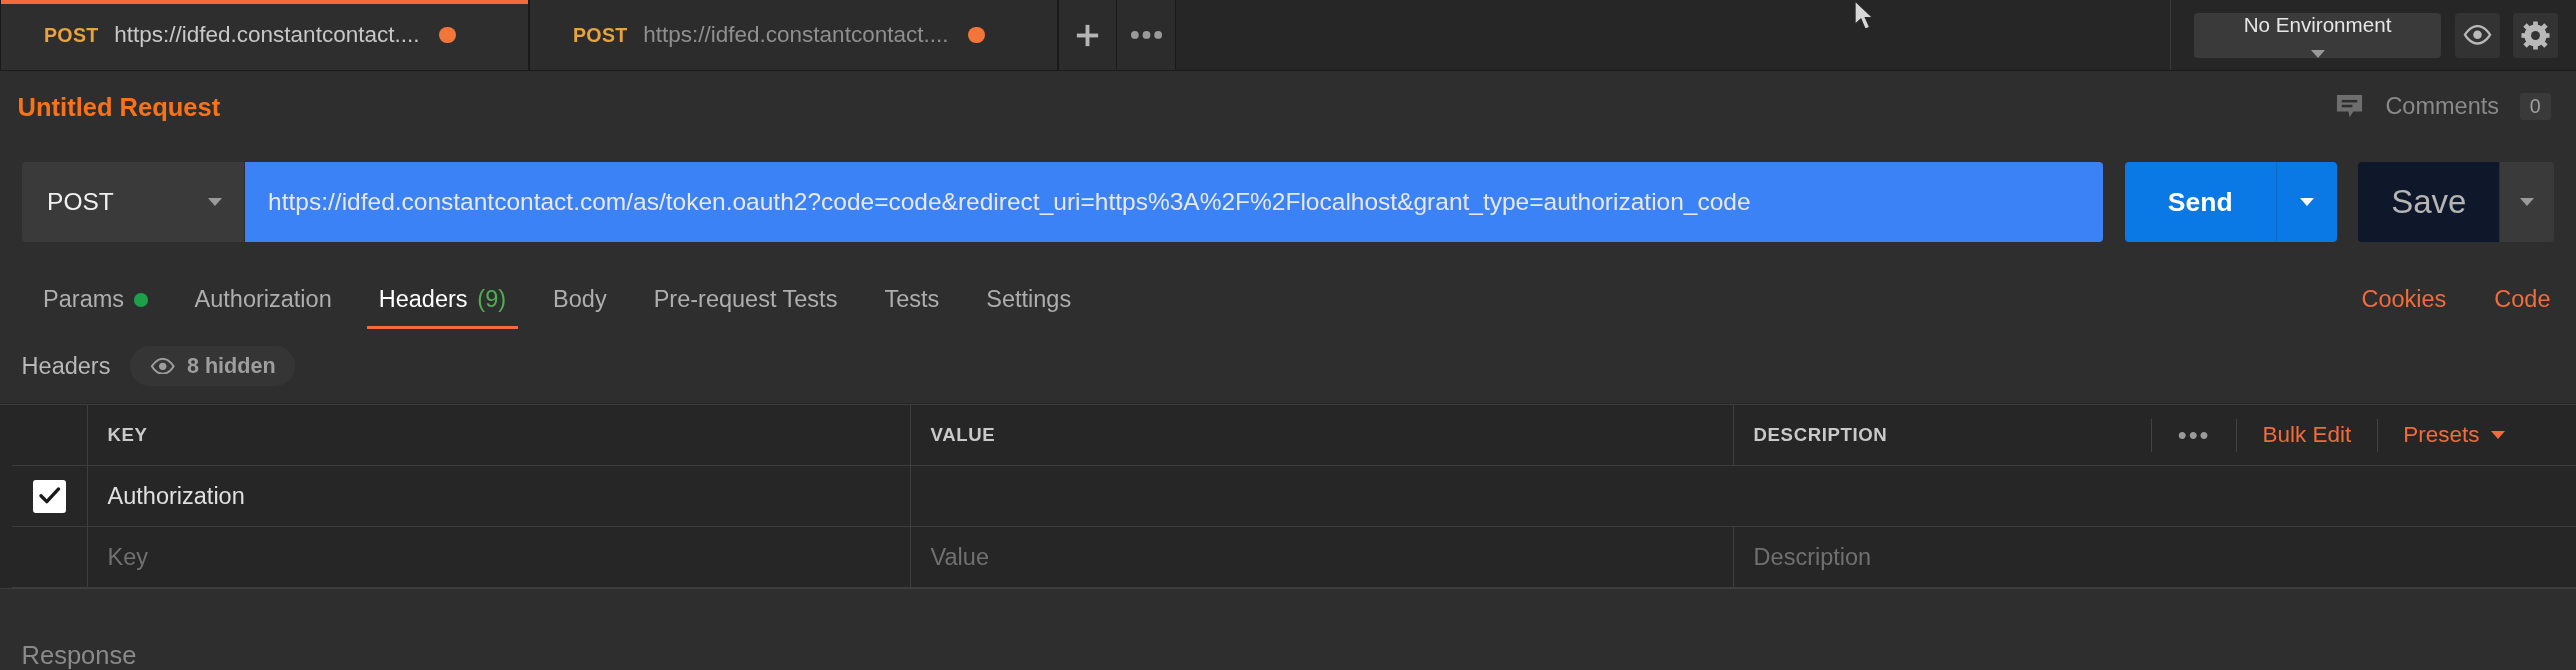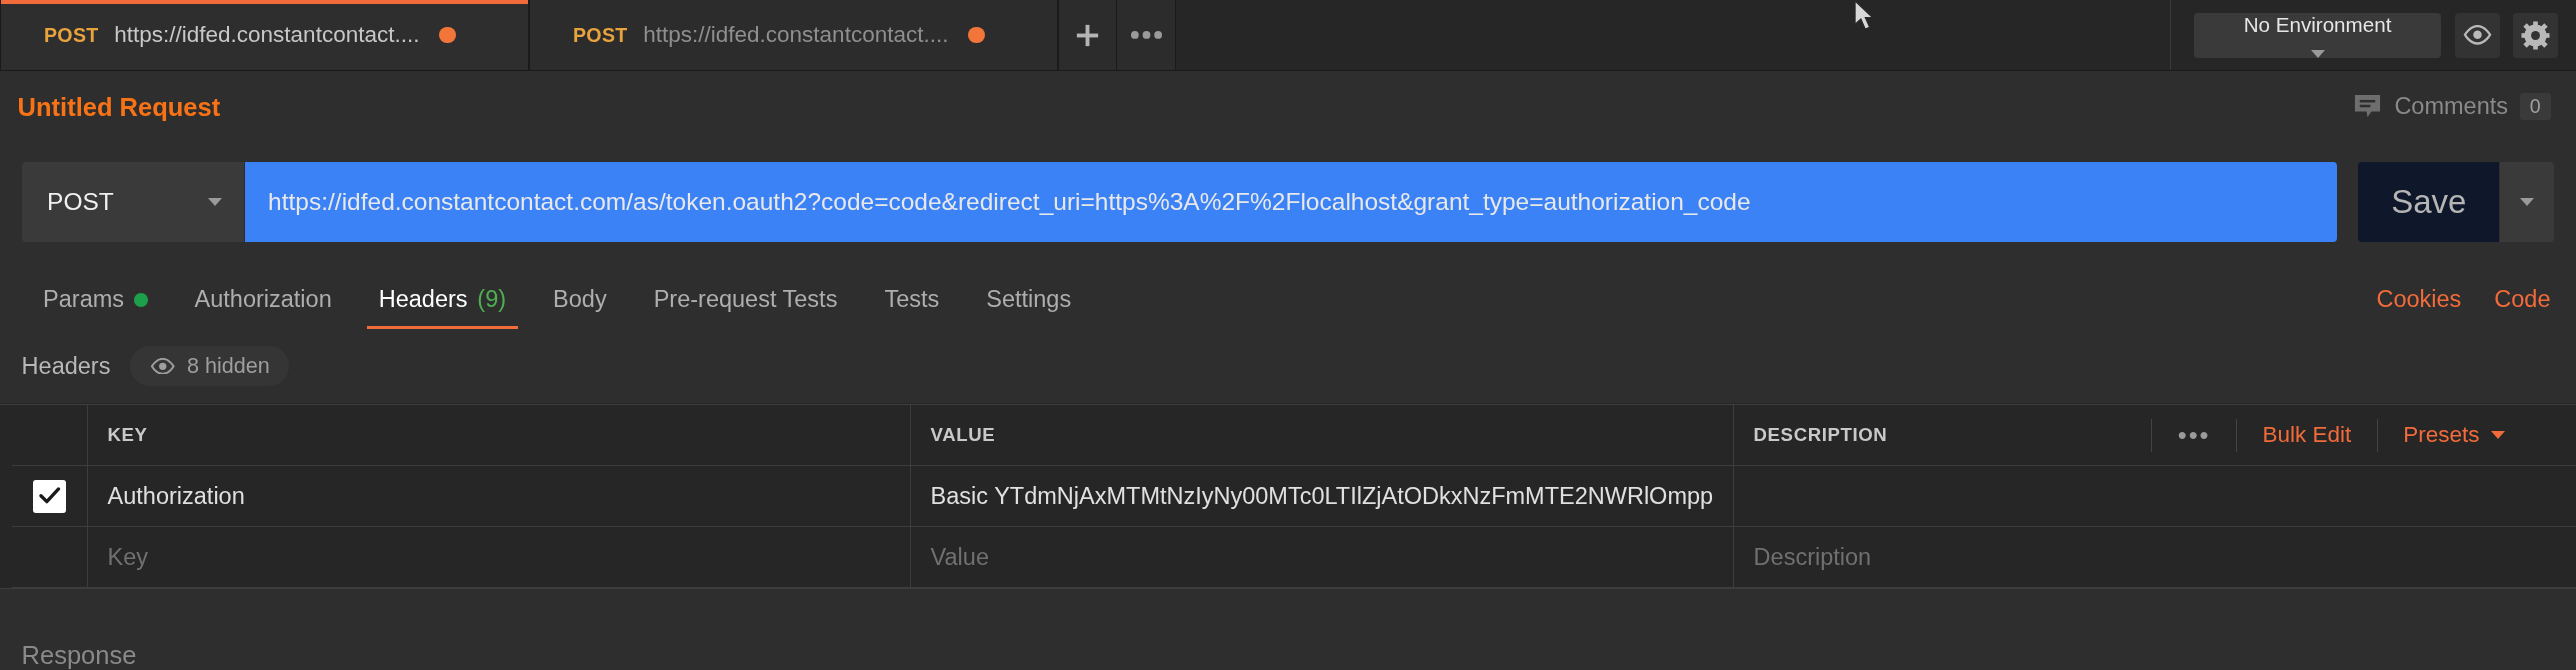--- a/index.html
+++ b/index.html
@@ -77,21 +77,21 @@
   
   .titlerow {
     position: absolute; left: 0; top: 71px; width: 2576px; height: 73px;
     display: flex; align-items: center; justify-content: space-between;
     padding: 0 25.5px 0 17.6px;
     background: #2e2e2e;
     border-bottom: 1px solid #3a3a3a;
   }
   .reqtitle { font-size: 25.5px; color: #f97316; font-weight: bold; }
   .comments {
-    display: flex; align-items: center; gap: 12px;
+    display: flex; align-items: center; gap: 21px;
     color: #8a8a8a; font-size: 23.5px; cursor: pointer;
   }
   .cbadge {
     background: #3a3a3a; color: #a0a0a0; font-size: 19.6px;
     border-radius: 2.9px; padding: 2px 9.8px; min-width: 29px; text-align: center;
   }
 
   
   .urlbar {
     position: absolute; left: 0; top: 143px; width: 2576px; height: 118px;
@@ -147,34 +147,34 @@
     padding: 0 23.5px 15.7px 23.5px; font-size: 23.5px; color: #aeaeae;
     cursor: pointer; position: relative; margin-top: 29px;
   }
   .sectab.active { color: #ffffff; }
   .sectab.active::after {
     content: ""; position: absolute; left: 11.8px; right: 11.8px; bottom: -1px;
     height: 3.9px; background: #f26b3a;
   }
   .gdot { width: 13.7px; height: 13.7px; border-radius: 50%; background: #1ea04a; }
   .count { color: #4caf50; font-size: 23.5px; }
-  .secright { margin-left: auto; display: flex; gap: 33px; padding-bottom: 15.7px; }
+  .secright { margin-left: auto; display: flex; gap: 48px; padding-bottom: 15.7px; }
   .orangelink { color: #f26b3a; font-size: 23.5px; cursor: pointer; }
 
   
   .hdrrow {
     position: absolute; left: 0; top: 329px; width: 2576px; height: 74px;
     display: flex; align-items: center; padding-left: 21.6px; gap: 19.6px;
     background: #2e2e2e;
   }
   .hdrlabel { font-size: 23.5px; color: #b8b8b8; }
   .hiddenpill {
     display: flex; align-items: center; gap: 11.8px;
     background: #353535; border-radius: 19.6px; padding: 6.9px 19.6px;
-    color: #9e9e9e; font-size: 21.6px; cursor: pointer;
+    color: #9e9e9e; font-size: 21.6px; cursor: pointer; font-weight: bold;
   }
 
   
   .table {
     position: absolute; left: 0; top: 404px; width: 2576px;
     border-top: 1px solid #3d3d3d;
   }
   .trow { display: flex; height: 61px; border-bottom: 1px solid #3d3d3d; margin-left: 12px; }
   .trow.head { height: 61px; }
   .cbcell {
@@ -298,20 +298,26 @@
 </div>
 
 <div class="urlbar">
   <div class="methodsel">
     <span>POST</span>
     <span class="caret"></span>
   </div>
   <div class="urlinput">
     <span>https://idfed.constantcontact.com/as/token.oauth2?code=code&amp;redirect_uri=https%3A%2F%2Flocalhost&amp;grant_type=authorization_code</span>
   </div>
+  <div class="sendwrap">
+    <div class="sendbtn">Send</div>
+    <div class="senddrop">
+      <span class="caret"></span>
+    </div>
+  </div>
   <div class="savewrap">
     <div class="savebtn">Save</div>
     <div class="savedrop">
       <span class="caret"></span>
     </div>
   </div>
 </div>
 
 <div class="sectabs">
   <div class="sectab">
@@ -381,23 +387,20 @@
     <div class="cbcell">
       <span class="checkbox">
         <svg width="23.5" height="19.6" viewBox="0 0 24 20">
           <path d="M3 10 L9 16 L21 3" fill="none" stroke="#1a1a1a" stroke-width="3.4" stroke-linecap="round" stroke-linejoin="round"></path>
         </svg>
       </span>
     </div>
     <div class="cell c-key">
       <span class="cellval">Authorization</span>
     </div>
-    <div class="cell c-val">
-      <span class="cellval">Basic YTdmNjAxMTMtNzIyNy00MTc0LTIlZjAtODkxNzFmMTE2NWRlOmpp</span>
-    </div>
     <div class="cell c-desc">
       <span class="cellval"></span>
     </div>
   </div>
 
   <div class="trow">
     <div class="cbcell"></div>
     <div class="cell c-key">
       <span class="cellph">Key</span>
     </div>

